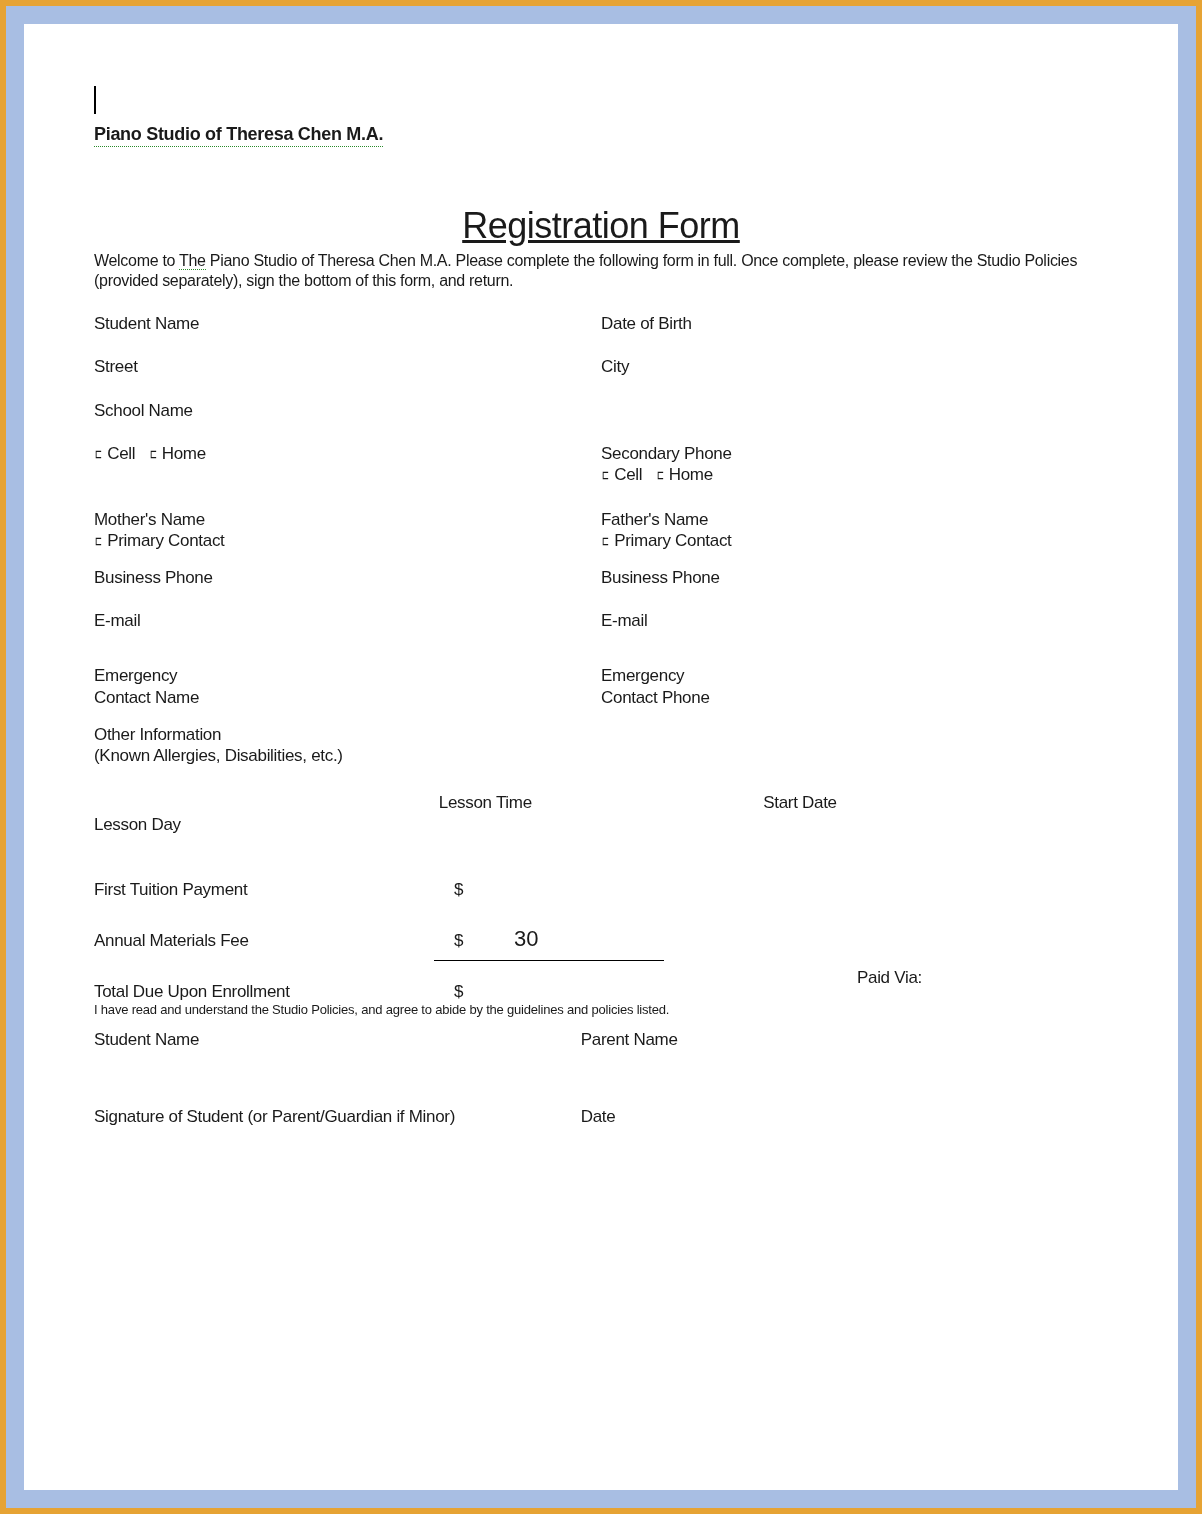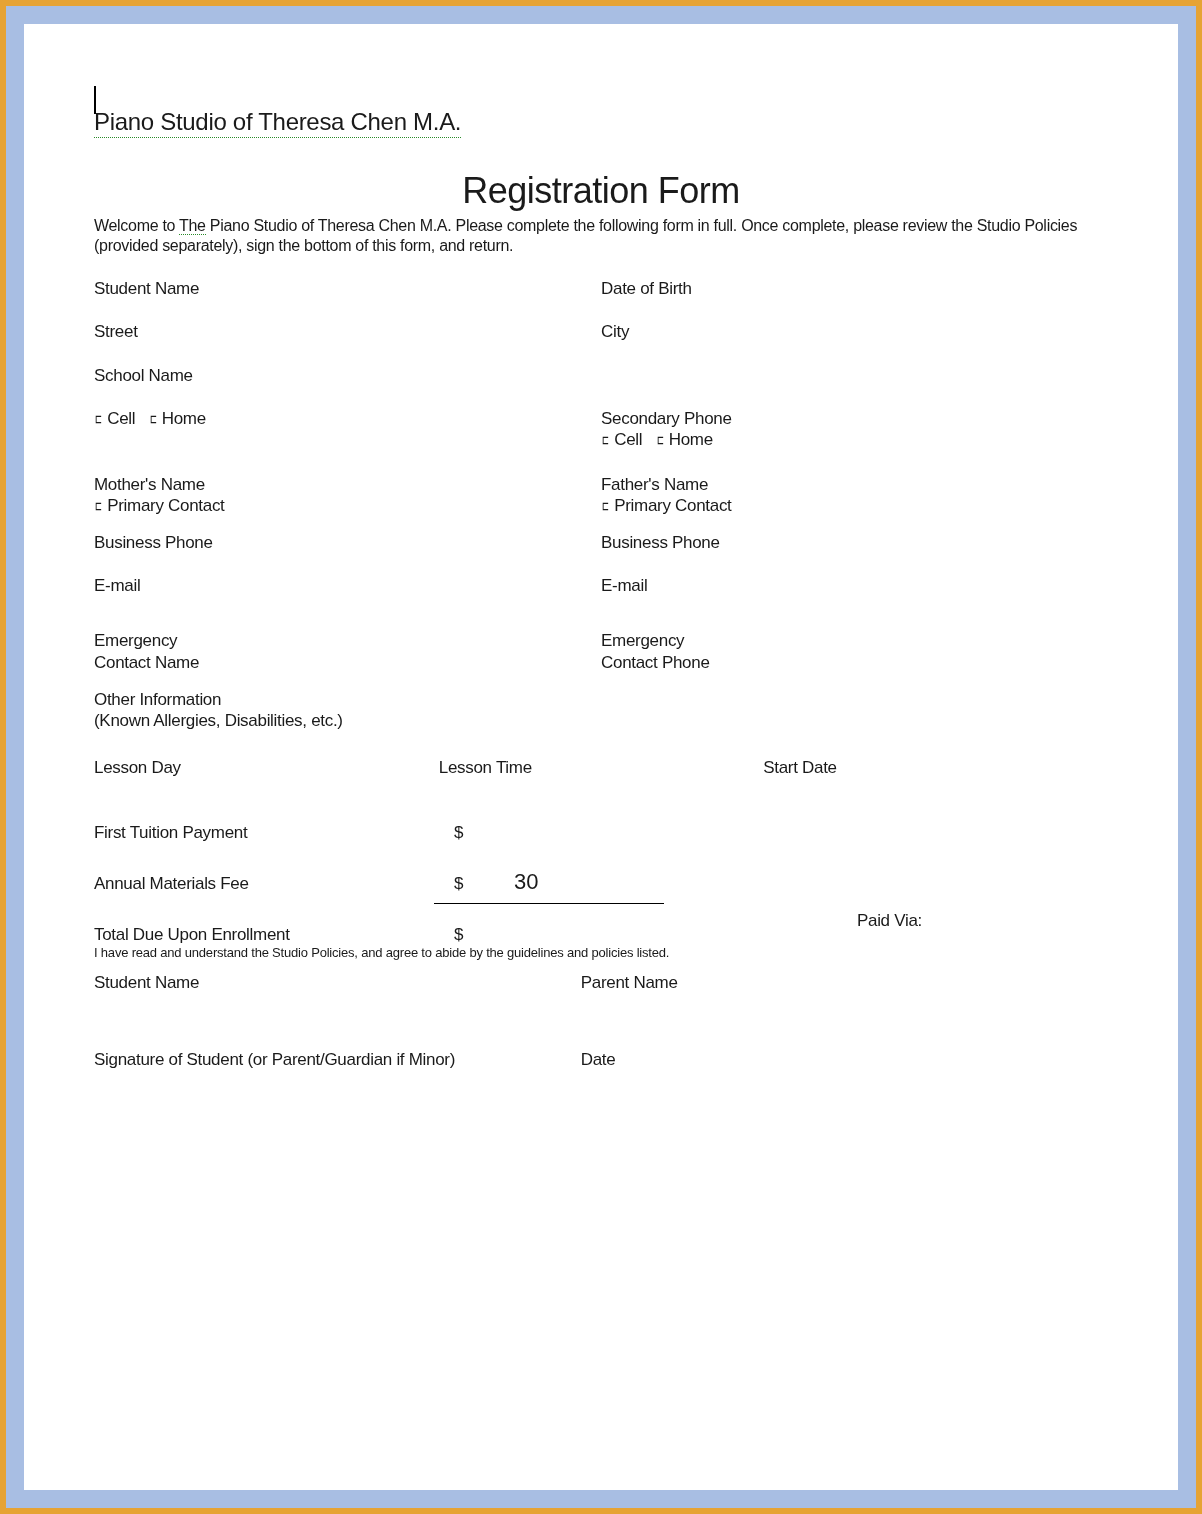--- a/index.html
+++ b/index.html
@@ -24,33 +24,35 @@
   }
   .cursor {
     position: absolute;
     top: 62px;
     left: 70px;
     width: 2px;
     height: 28px;
     background: #000;
   }
   .studio-name {
-    font-size: 24px;
+    font-size: 18px;
     letter-spacing: -0.3px;
     border-bottom: 1px dotted #2a8a2a;
     display: inline-block;
     padding-bottom: 1px;
-    margin-top: 24px;
+    margin-top: 40px;
+    font-weight: bold;
   }
   .title {
     text-align: center;
     font-size: 36px;
     font-weight: 400;
-    margin-top: 32px;
+    margin-top: 58px;
     letter-spacing: -0.5px;
+    text-decoration: underline;
   }
   .intro {
     font-size: 16px;
     line-height: 1.25;
     margin-top: 4px;
     letter-spacing: -0.3px;
   }
   .intro .underline {
     border-bottom: 1px dotted #2a8a2a;
   }
@@ -72,21 +74,21 @@
   .checkbox-glyph {
     font-family: "Courier New", monospace;
     font-size: 15px;
     display: inline-block;
     transform: scaleX(0.7);
   }
   .three-col {
     display: flex;
     margin-top: 26px;
   }
-  .three-col .c1 { width: 34%; }
+  .three-col .c1 { width: 34%; margin-top: 22px; }
   .three-col .c2 { width: 32%; }
   .three-col .c3 { width: 34%; }
   .payment-section { margin-top: 44px; }
   .payment-row {
     display: flex;
     align-items: baseline;
     margin-top: 26px;
     position: relative;
   }
   .payment-row .plabel {

